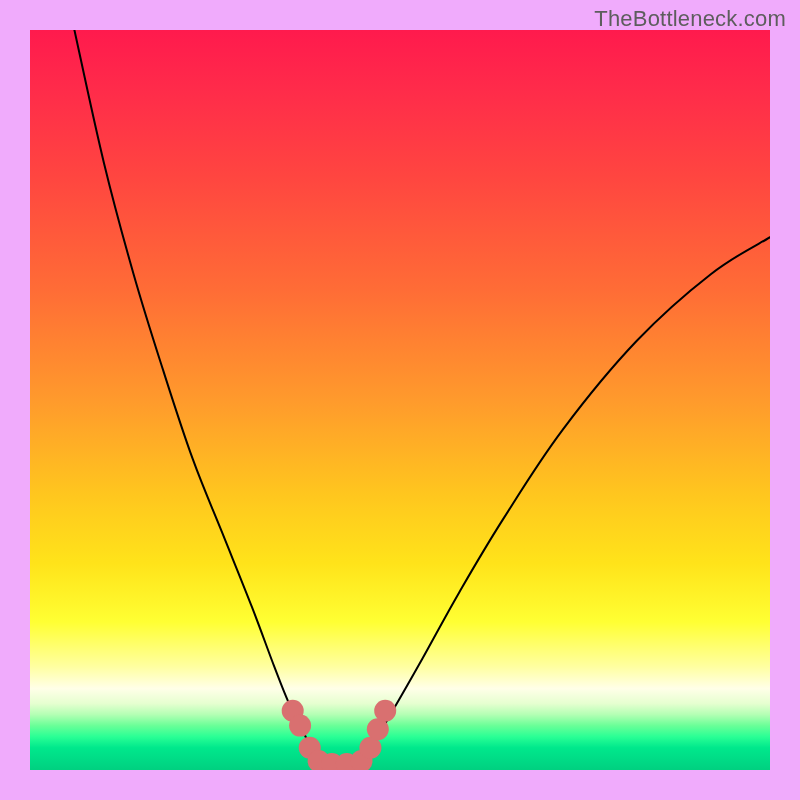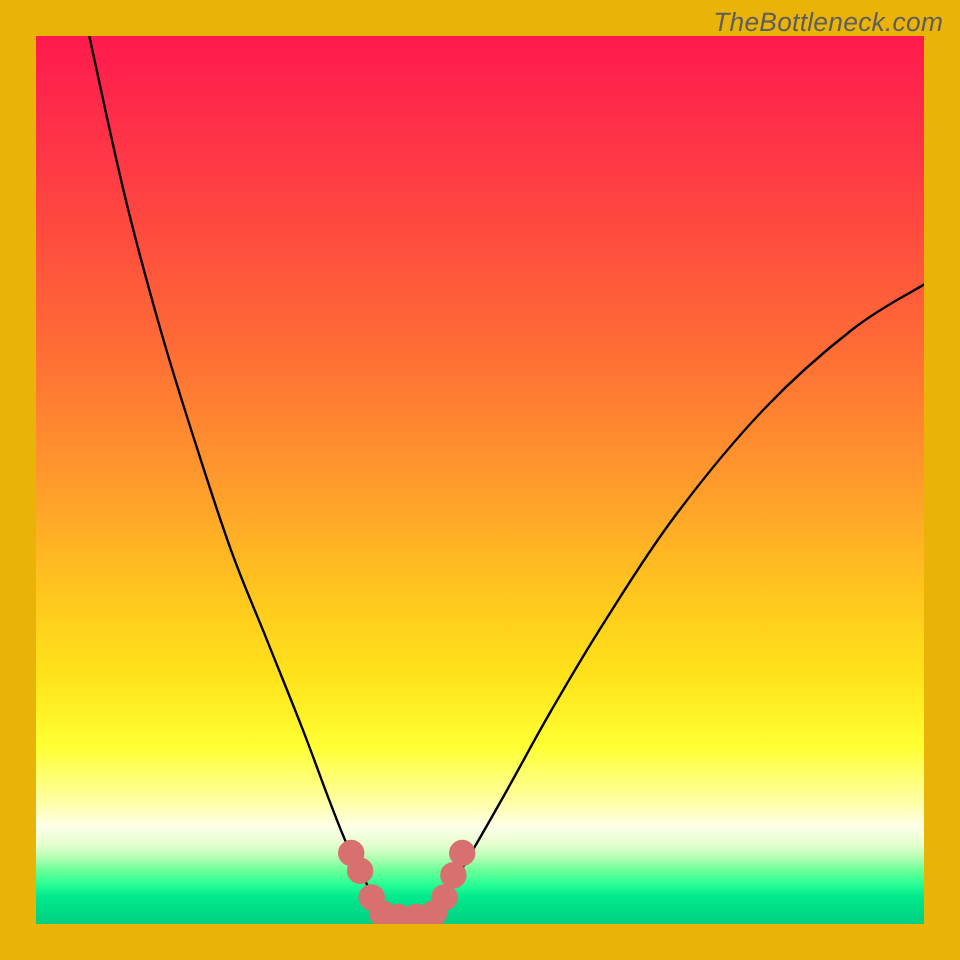--- a/index.html
+++ b/index.html
@@ -10,22 +10,21 @@
     background: #000;
     overflow: hidden;
     font-family: Arial, Helvetica, sans-serif;
   }
   .frame {
     position: absolute;
     left: 0;
     top: 0;
     width: 800px;
     height: 800px;
-    background: #eab308;
-    font-style: italic;
+    background: #f0abfc;
   }
   .plot {
     position: absolute;
     left: 30px;
     top: 30px;
     width: 740px;
     height: 740px;
     
     background: linear-gradient(
       to bottom,

